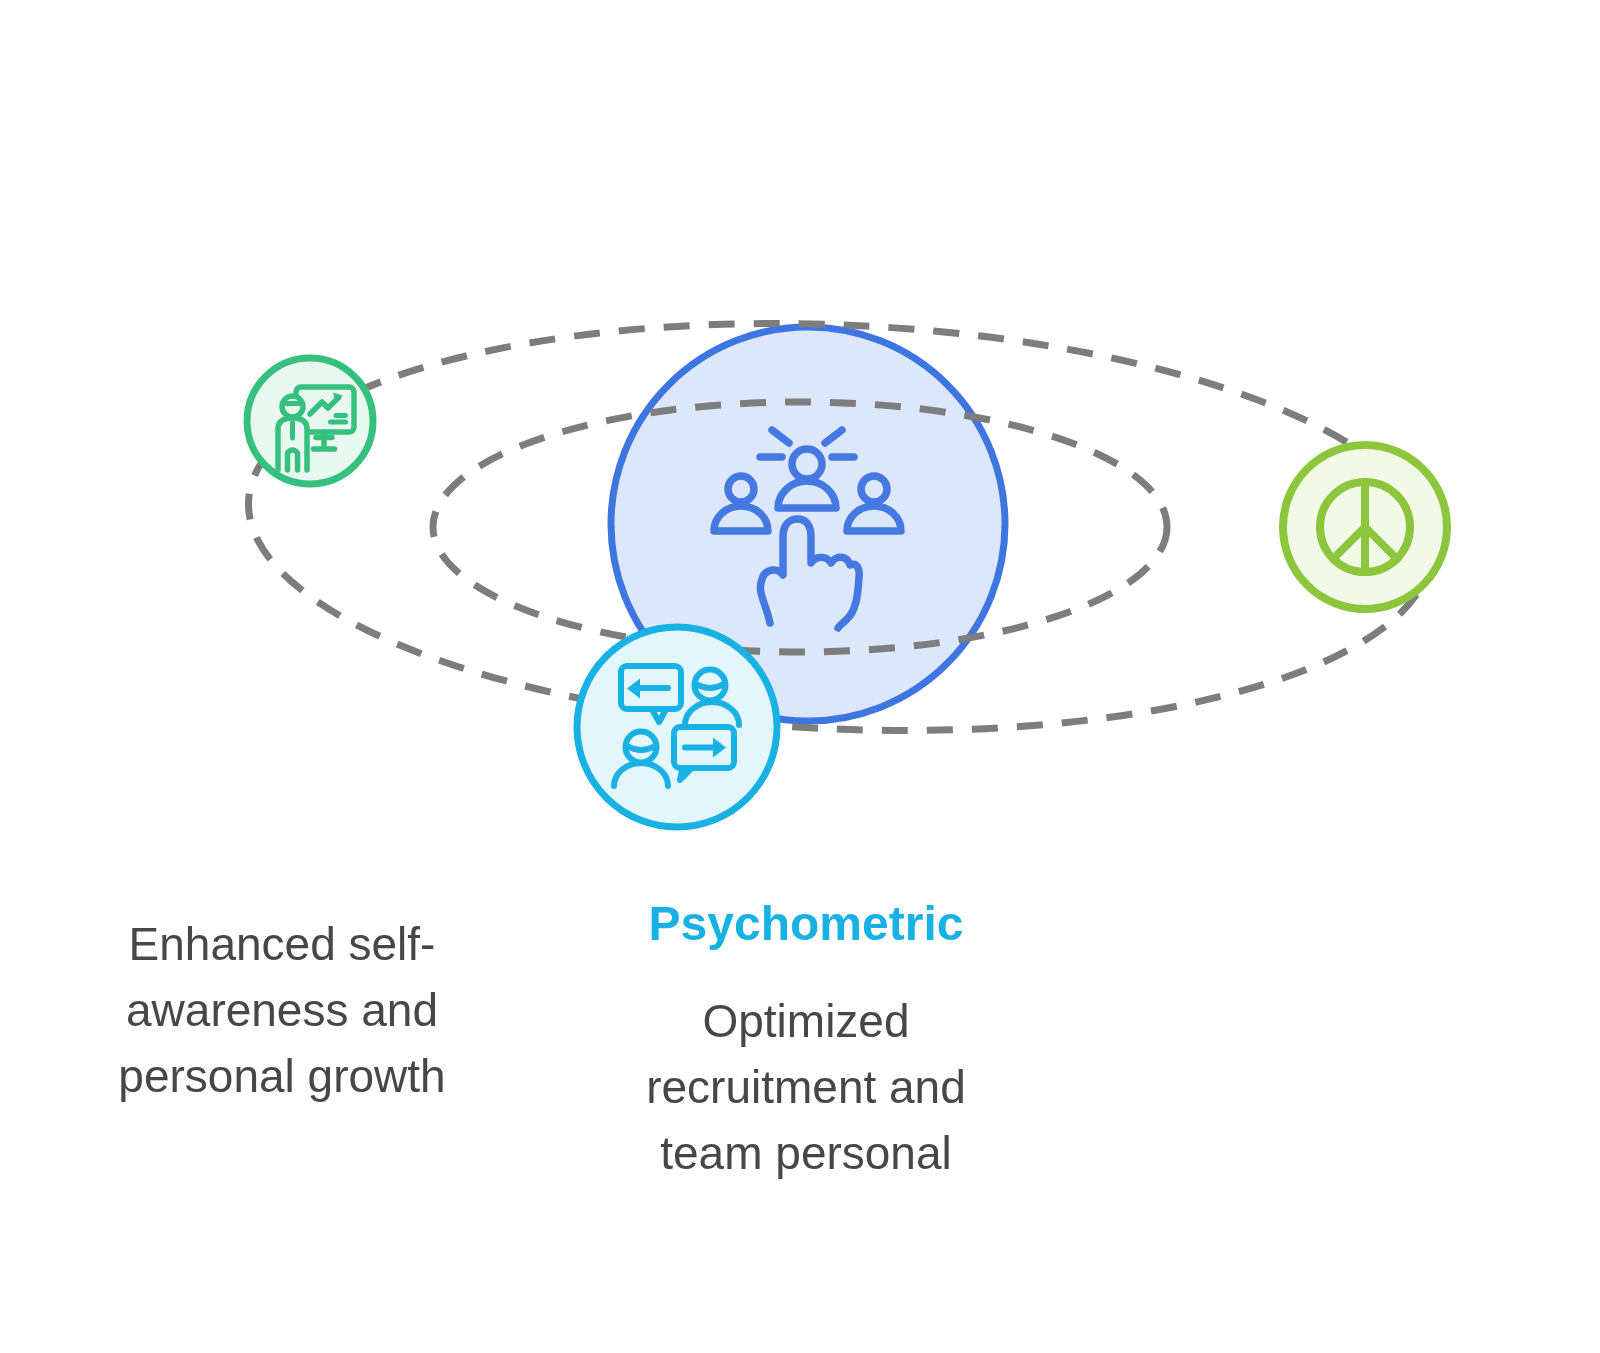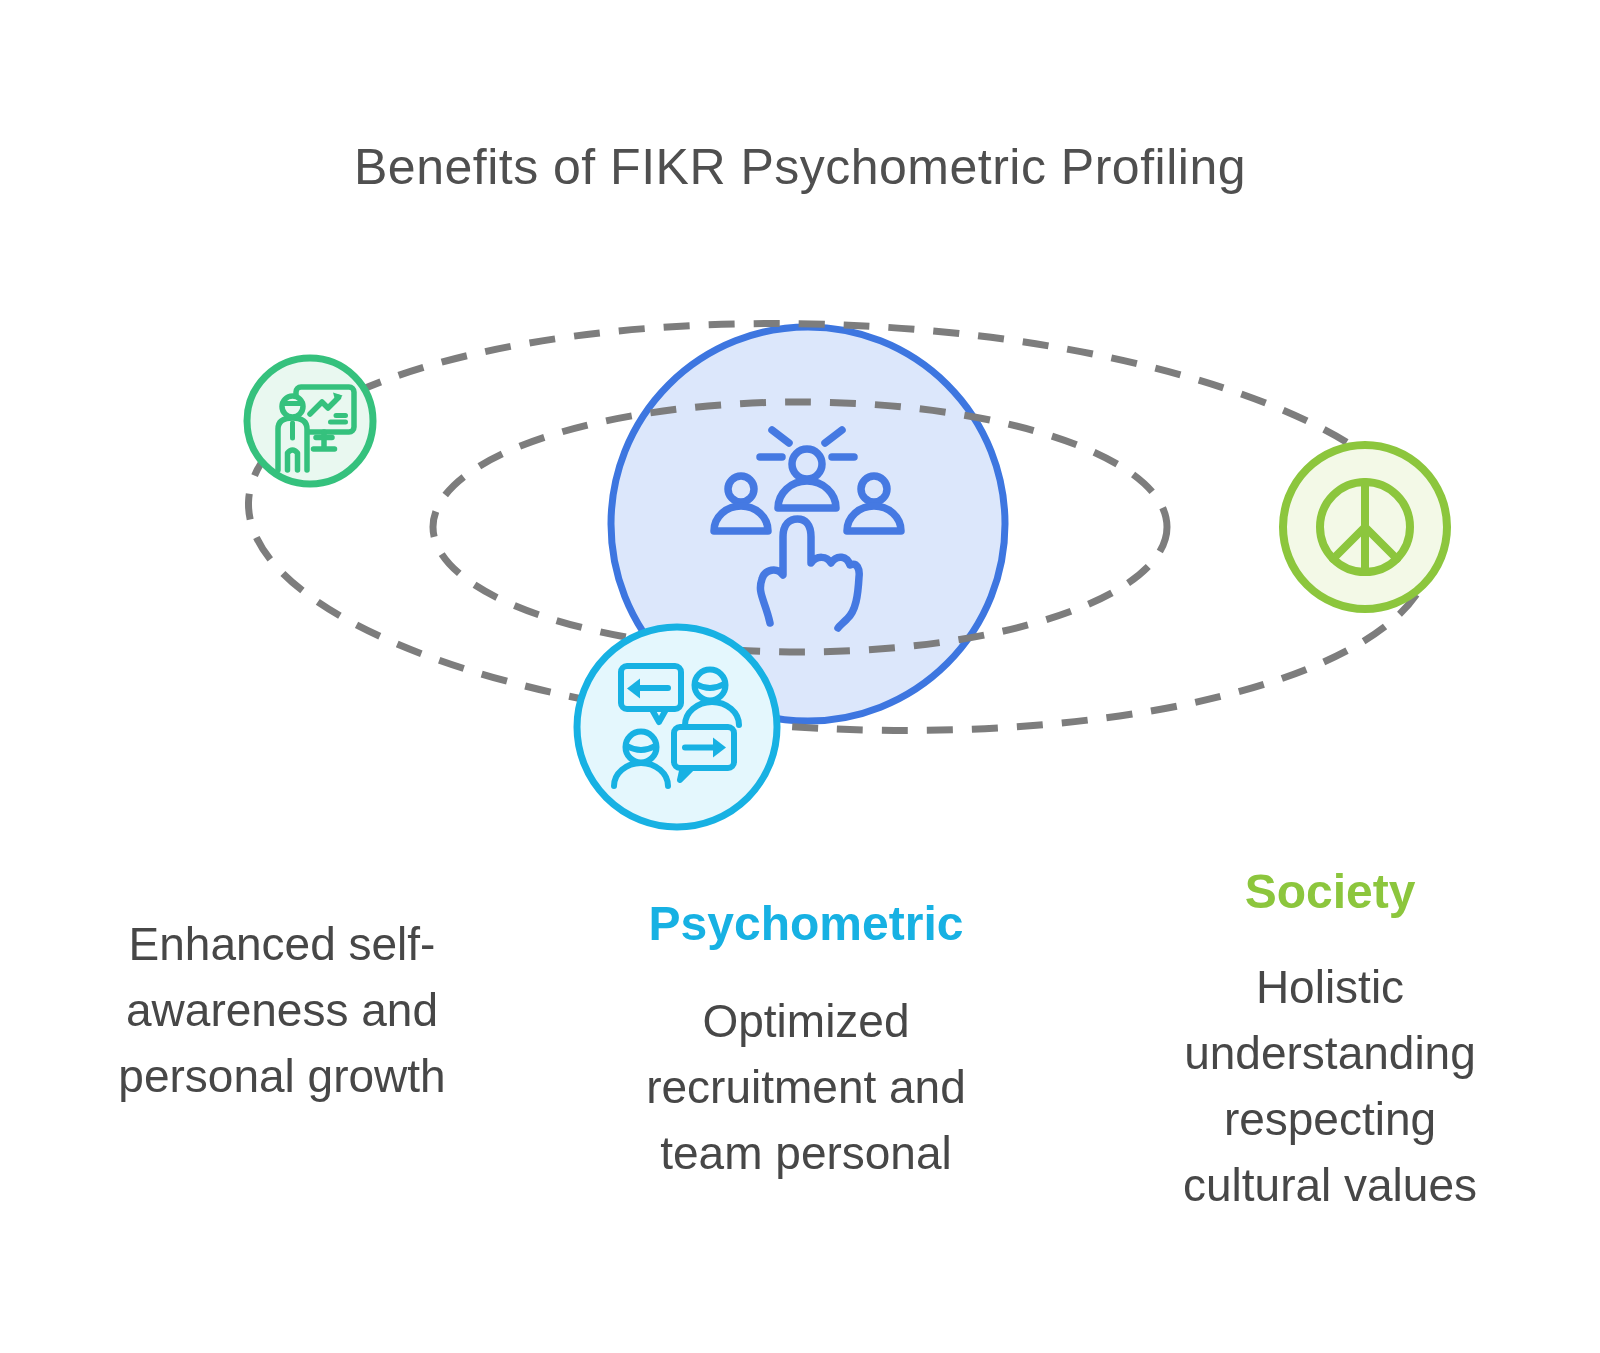--- a/index.html
+++ b/index.html
@@ -43,21 +43,20 @@
   .sec-organizations h2{color:var(--cyan,#17b1e3);}
   .sec-society{left:1150px;top:864px;width:360px;}
   .sec-society p{margin-top:34px;}
   .sec-society h2{color:var(--lime,#8cc63d);}
 </style>
 </head>
 <body>
 
 <div class="canvas">
 
-  <div class="title">Benefits of FIKR Psychometric Profiling</div>
 
   <svg class="diagram" viewBox="0 0 1600 1353">
 
     <circle class="blue-circ" cx="808" cy="524" r="197"></circle>
 
     <ellipse class="orbit" cx="840" cy="527" rx="592" ry="202" transform="rotate(2.5 840 527)"></ellipse>
     <ellipse class="orbit" cx="800" cy="527" rx="367" ry="125"></ellipse>
 
     <g class="blue-icon">
       <path d="M772 430 L789 443 M842 430 L825 443 M760 457 H782 M832 457 H854"></path>
@@ -114,18 +113,14 @@
 
   <div class="section sec-individuals">
     <p>Enhanced self-awareness and personal growth</p>
   </div>
 
   <div class="section sec-organizations">
     <h2>Psychometric</h2>
     <p>Optimized recruitment and team personal</p>
   </div>
 
-  <div class="section sec-society">
-    <h2>Society</h2>
-    <p>Holistic understanding respecting cultural values</p>
-  </div>
 
 </div>
 
 </body></html>

